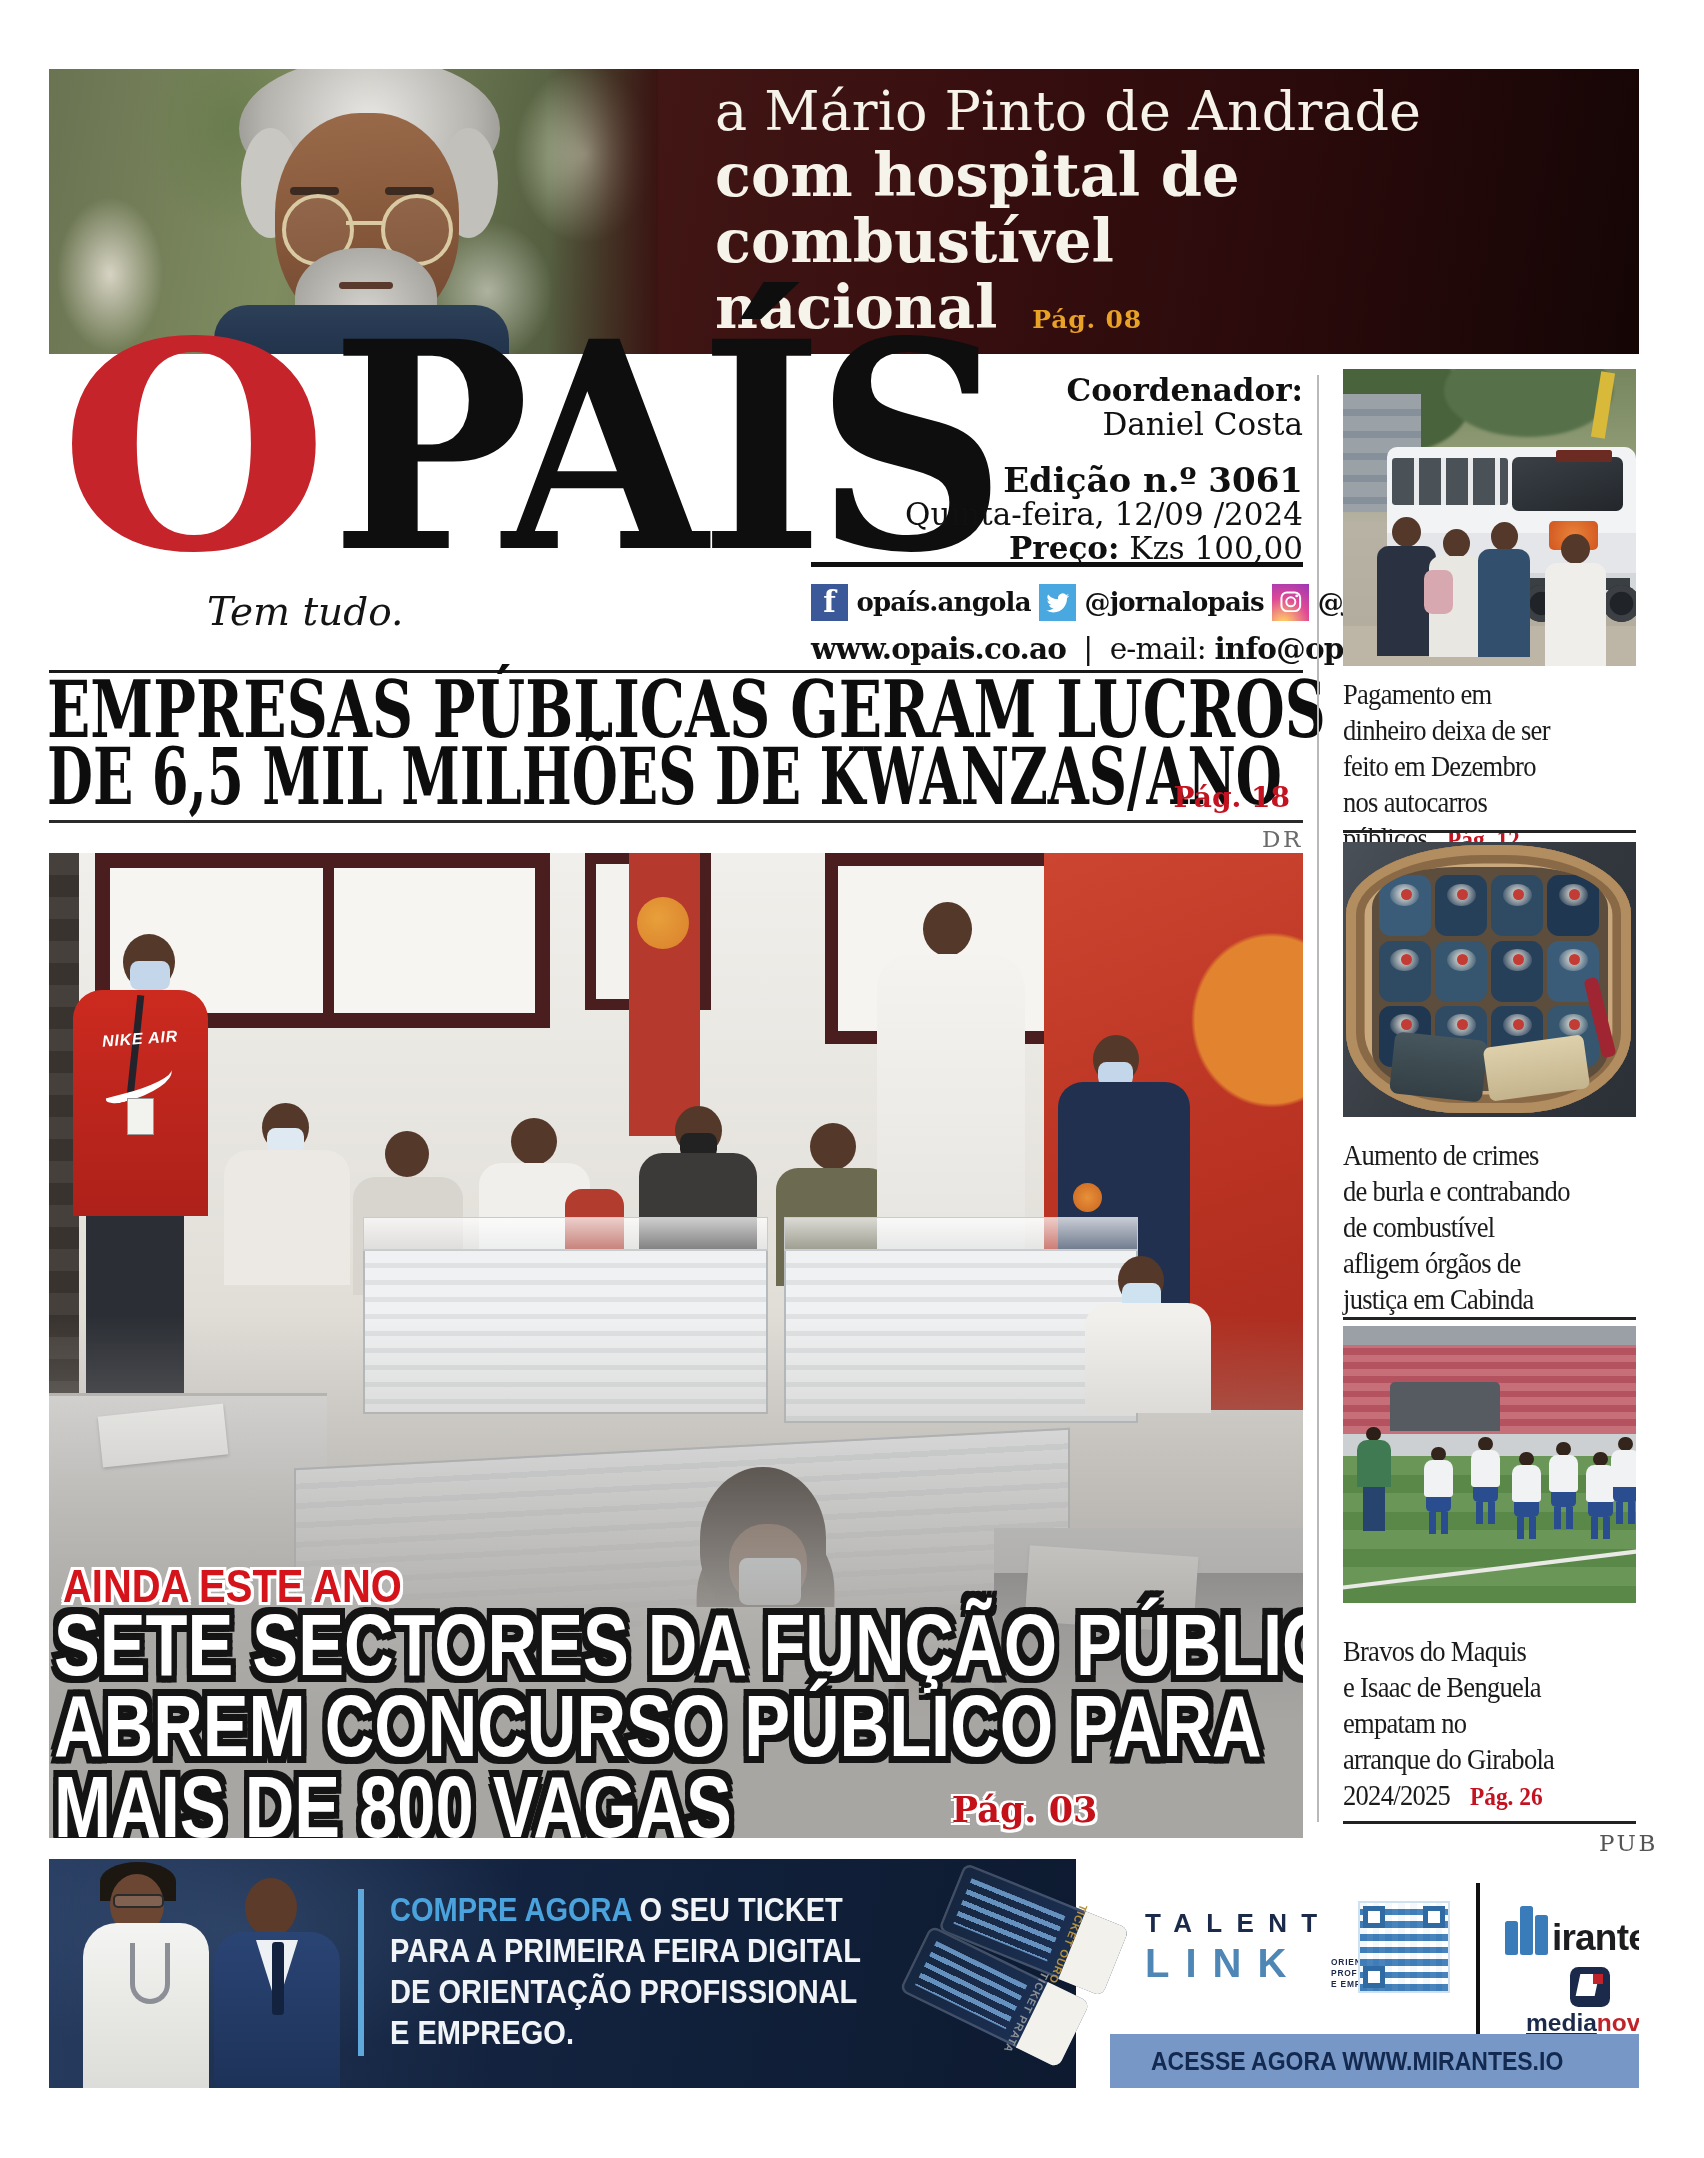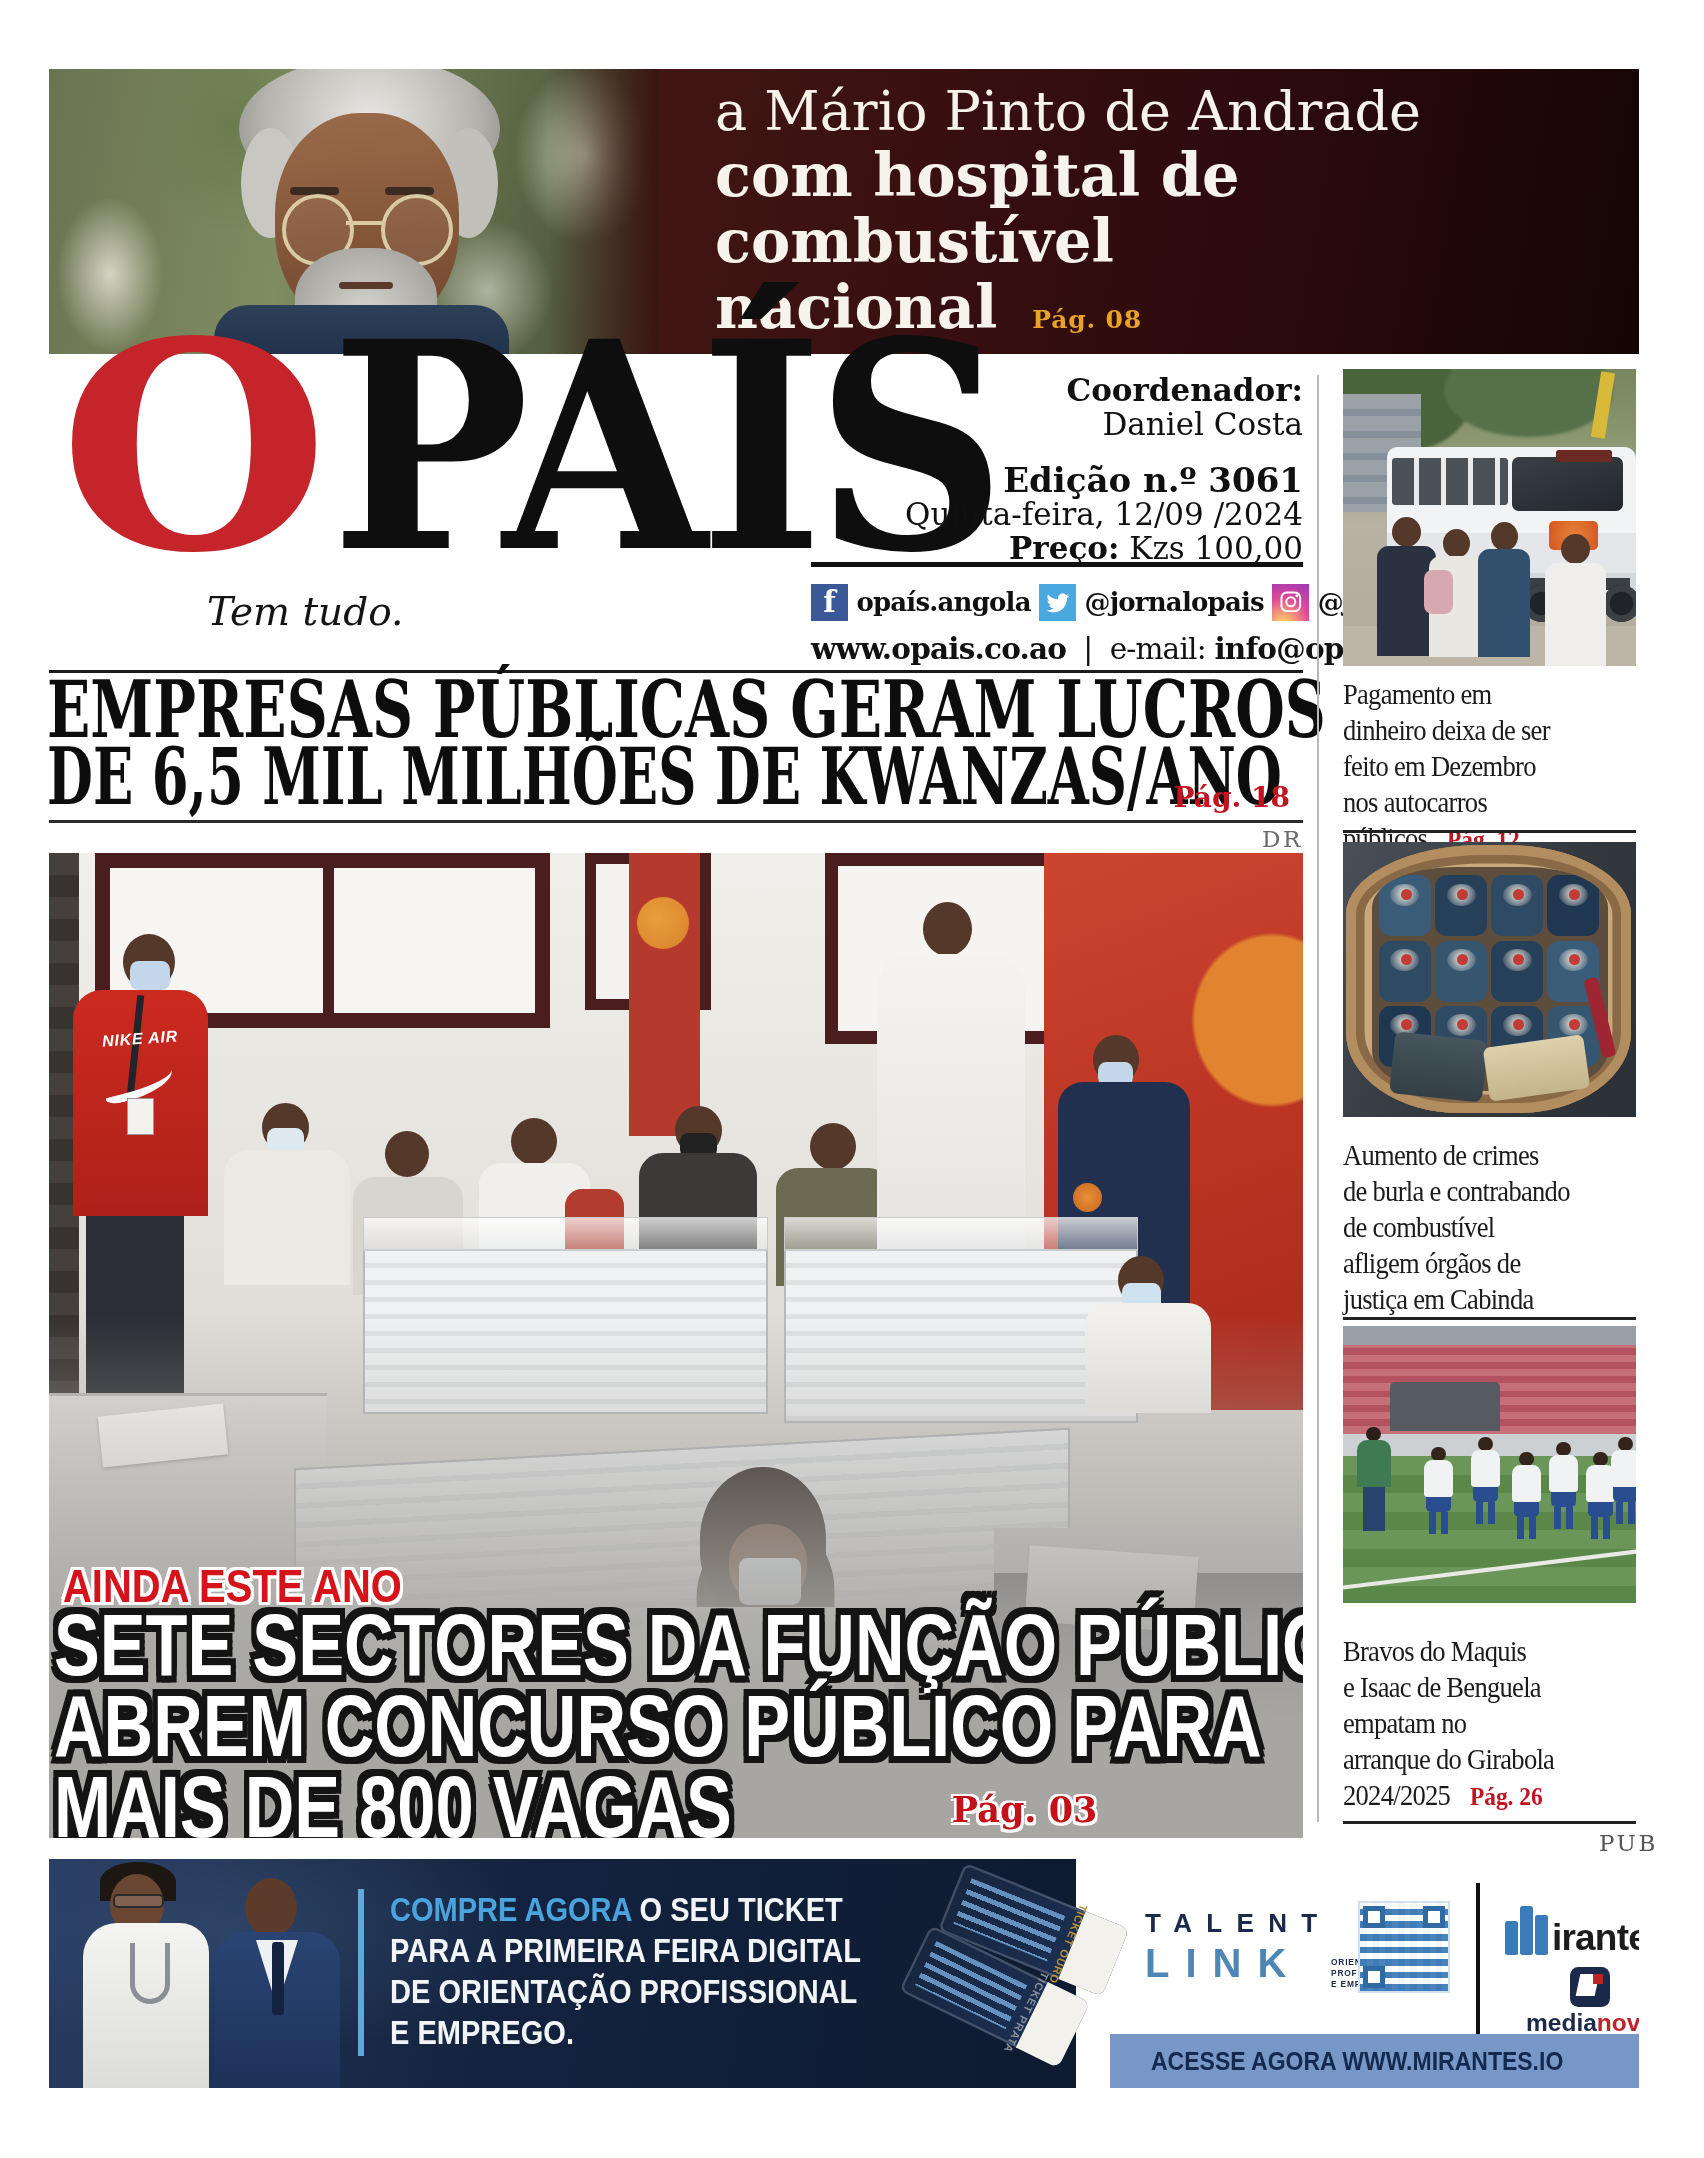--- a/index.html
+++ b/index.html
@@ -207,21 +207,21 @@
   .qr i{position:absolute;width:22px;height:22px;border:5px solid #2f6aa2;background:#fff;box-sizing:border-box;}
   .ad-divider{left:1427px;top:23.6px;width:4.2px;height:174px;background:#101010;}
   .mirantes{left:1456px;top:47px;display:flex;align-items:flex-end;gap:2.5px;}
   .mb{width:12.6px;background:#3a7cba;border-radius:2.5px;}
   .mirantes .txt{font-size:37px;font-weight:bold;color:#1d1d1f;letter-spacing:-0.8px;line-height:34px;margin-left:1.7px;}
   .medianova{left:1477px;top:108px;text-align:center;}
   .mn-ic{margin:0 auto;width:40px;height:40px;border-radius:8.4px;background:#1b2a4a;position:relative;}
   .mn-ic::before{content:"";position:absolute;left:8.4px;top:6.7px;width:18.6px;height:22px;background:#fff;transform:skewX(-12deg);}
   .mn-ic::after{content:"";position:absolute;right:6.7px;top:6.7px;width:10px;height:10px;background:#c0232a;}
   .mn-txt{font-size:24.5px;font-weight:bold;margin-top:1.7px;}
-  .mn-txt .a{color:#1b2a4a;} .mn-txt .b{color:#c0232a;}
+  .mn-txt .a{color:#1b2a4a;text-decoration:underline;} .mn-txt .b{color:#c0232a;}
   .ad-band{left:1061px;top:175px;width:530px;height:54px;background:#7798c7;display:flex;align-items:center;justify-content:center;}
   .ad-band span{font-weight:bold;font-size:25px;color:#13294f;letter-spacing:0;}
 </style>
 </head>
 <body>
 
 <div class="abs banner">
   <div class="abs banner-photo">
     <div class="abs p-hair"></div>
     <div class="abs p-hair-l"></div>

